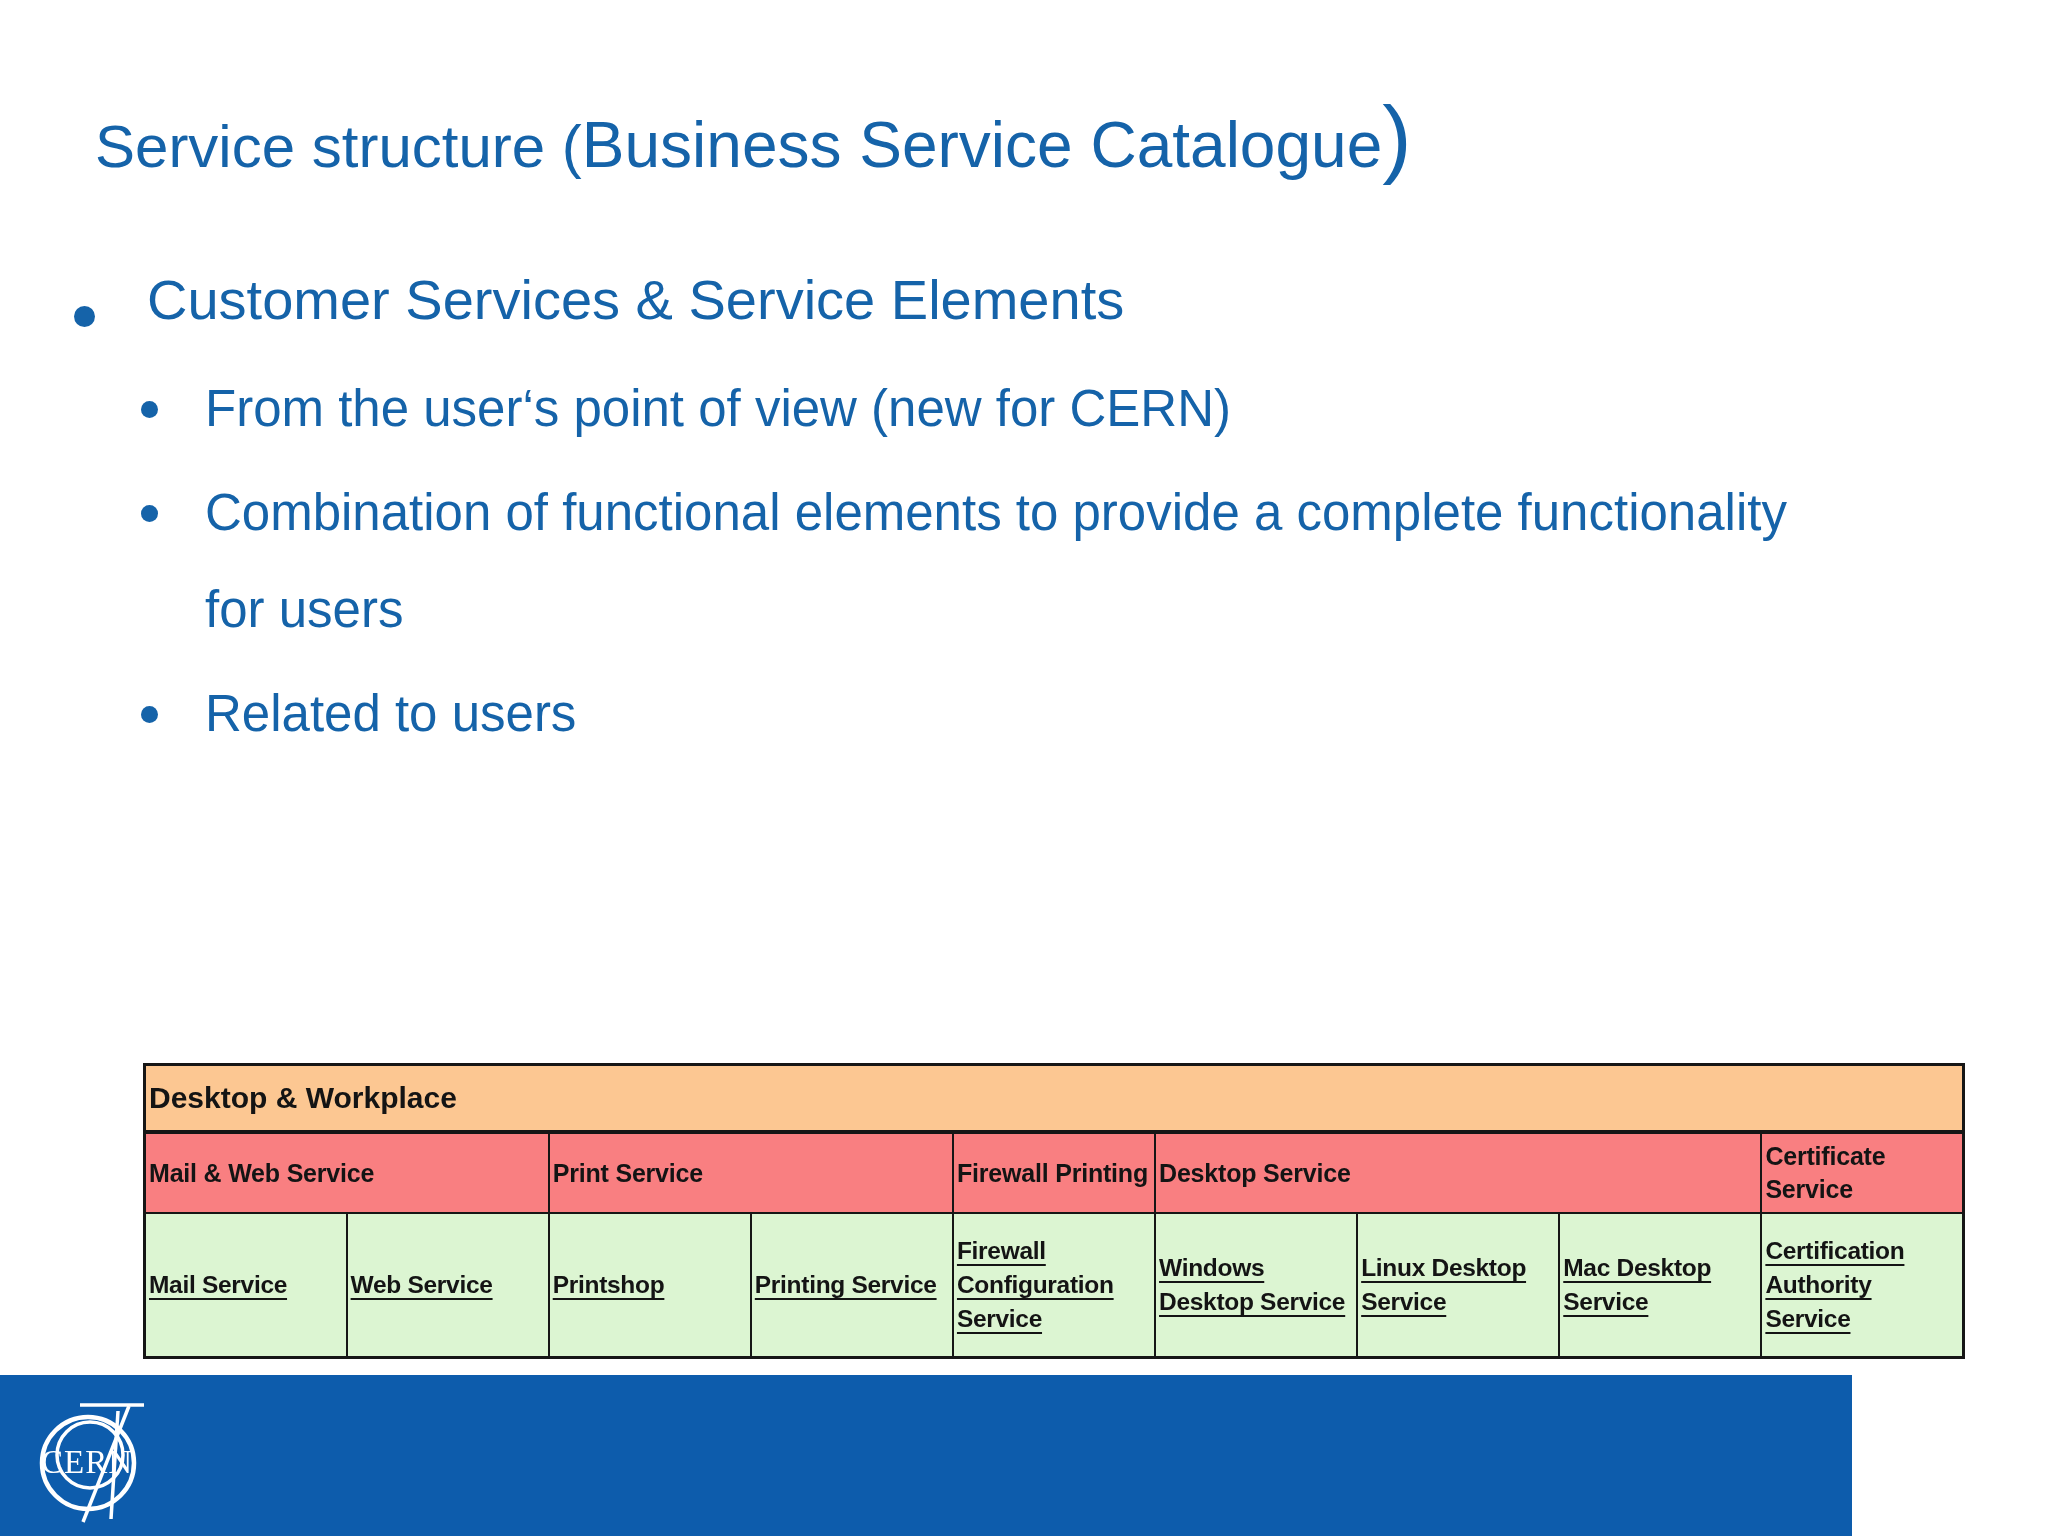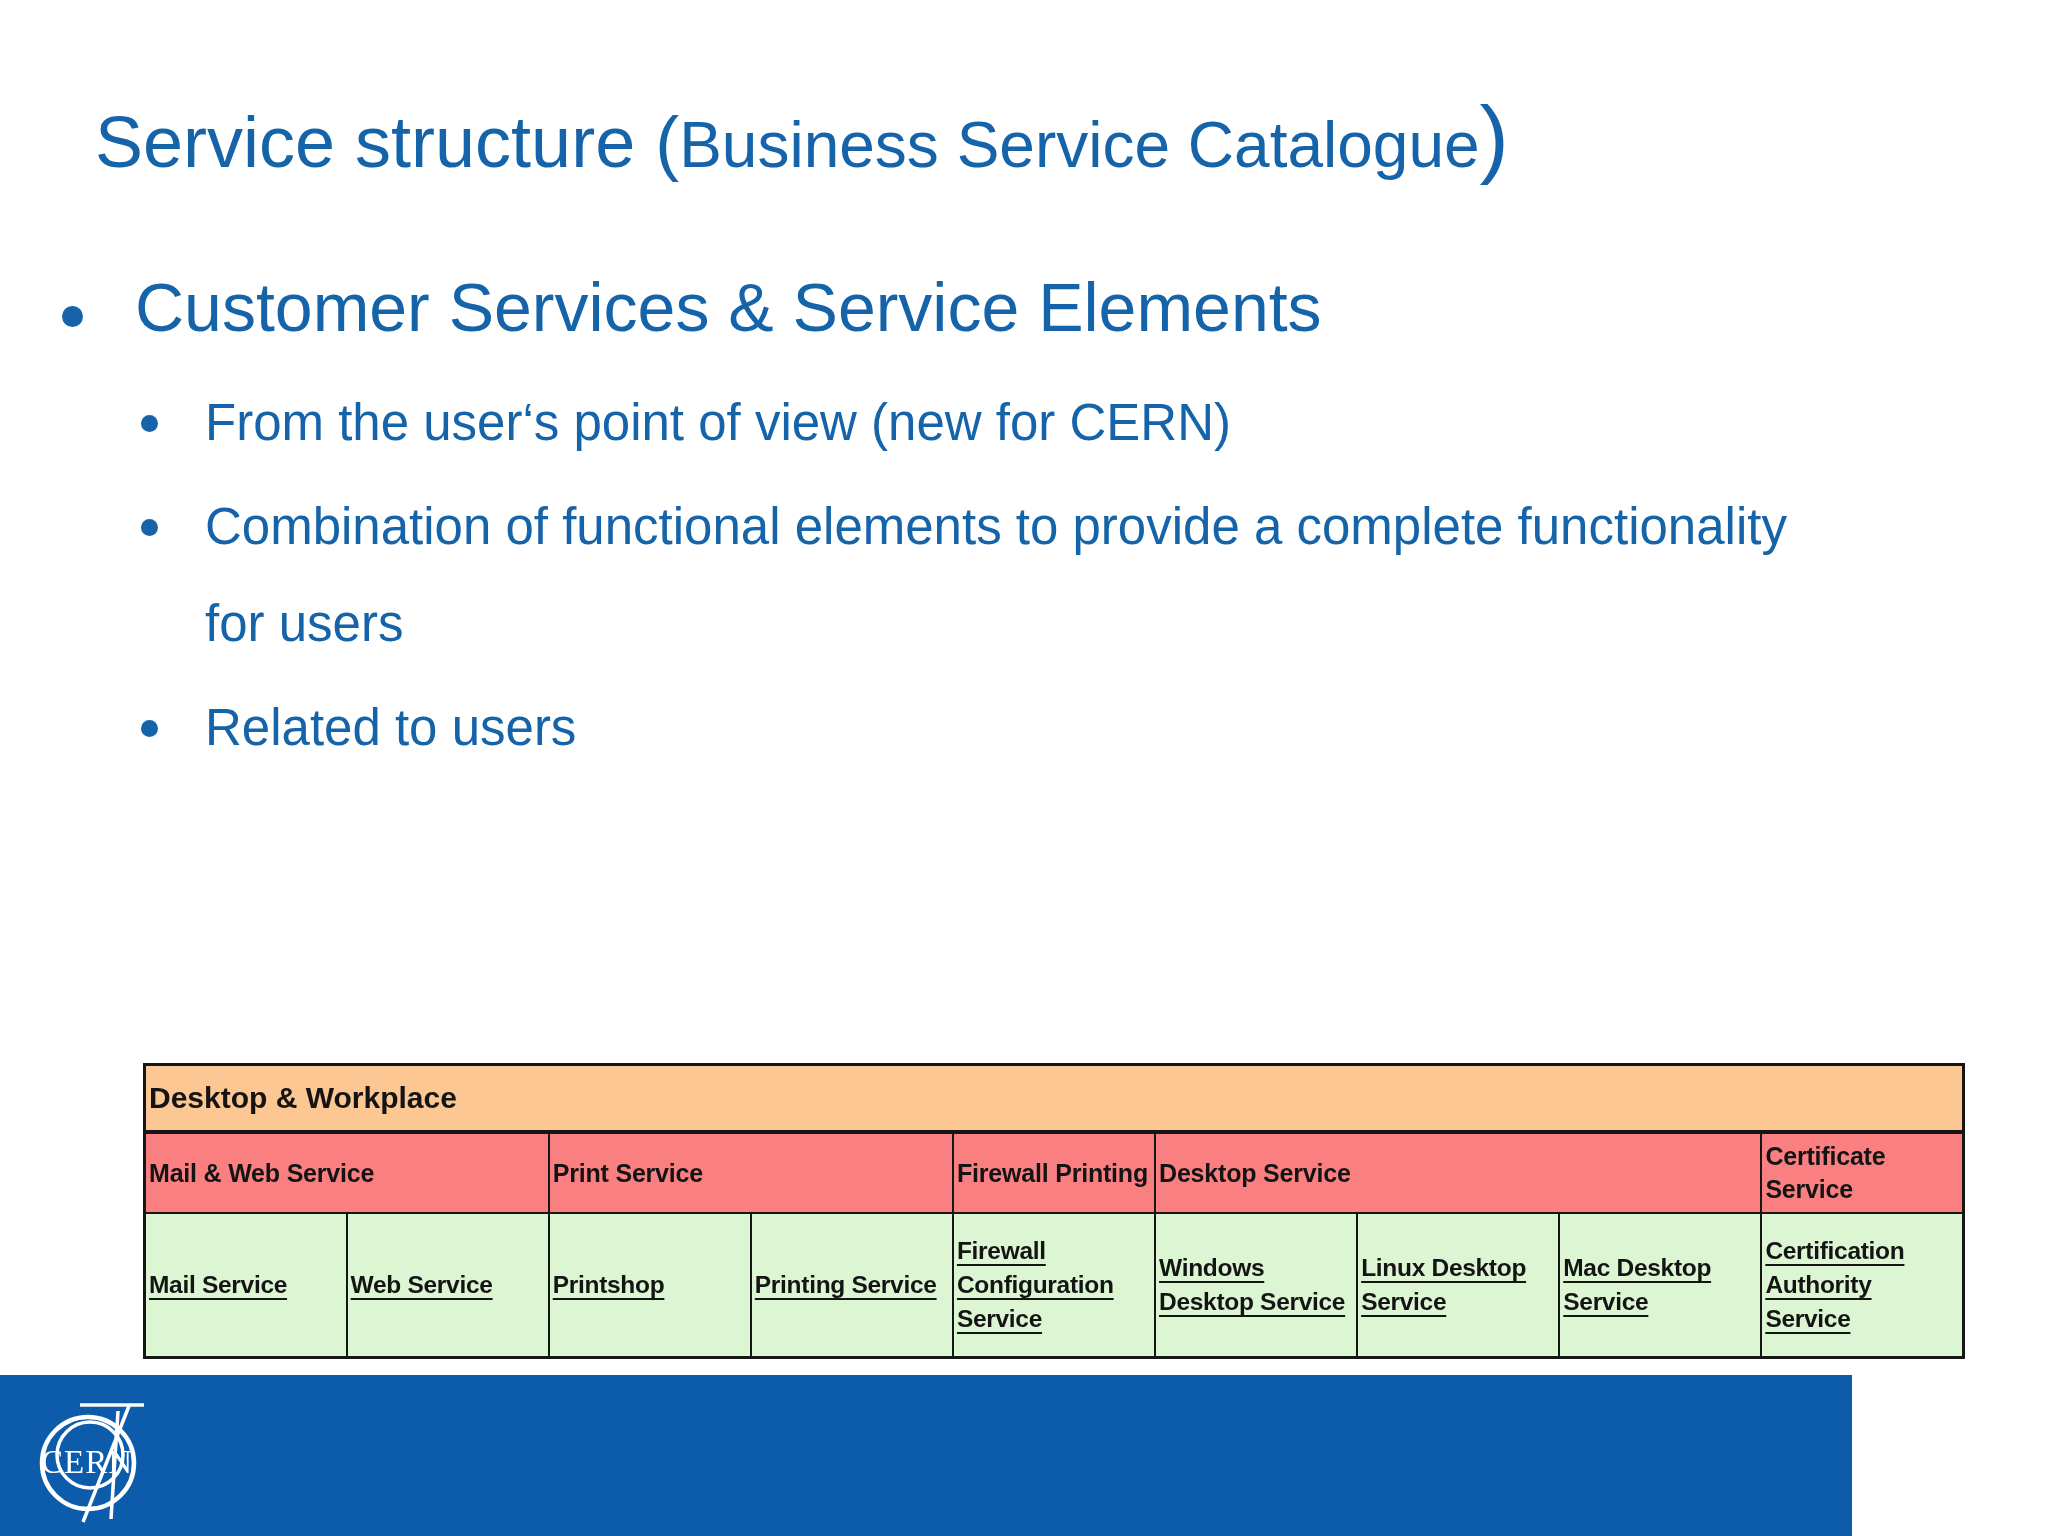--- a/index.html
+++ b/index.html
@@ -7,29 +7,29 @@
     width:2048px; height:1536px; position:relative; overflow:hidden;
     background:#ffffff;
     font-family:"Liberation Sans", sans-serif;
   }
 
   
   .title {
     position:absolute; left:95px; top:84px;
     color:#1563A9; white-space:nowrap; line-height:1.2;
   }
-  .title .main  { font-size:72px; }
+  .title .main  { font-size:60px; }
   .title .sub   { font-size:64px;text-align:center; }
   .title .close { font-size:88px; }
 
   
   .bullets { position:absolute; left:0; top:268px; width:2048px; color:#1563A9; }
   .l1 {
     position:relative; padding-left:135px;
-    font-size:68px; line-height:1.15; margin-bottom:28px;
+    font-size:56px; line-height:1.15; margin-bottom:28px;margin-left:12px;
   }
   .l1 .dot {
     position:absolute; left:62px; top:38px;
     width:21px; height:21px; border-radius:50%; background:#1563A9;
   }
   .l2 {
     position:relative; padding-left:205px;
     font-size:51px; line-height:97px; margin-bottom:7px;
   }
   .l2 .text { display:inline-block; max-width:1600px; vertical-align:top; }

